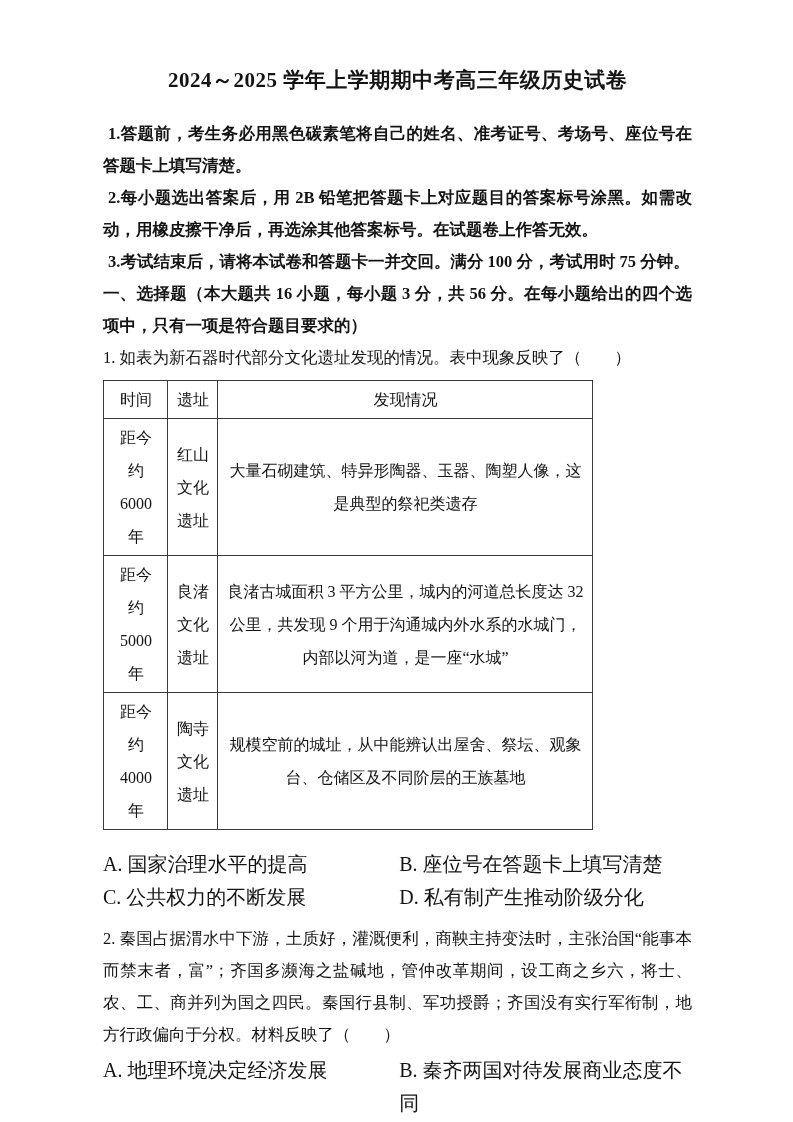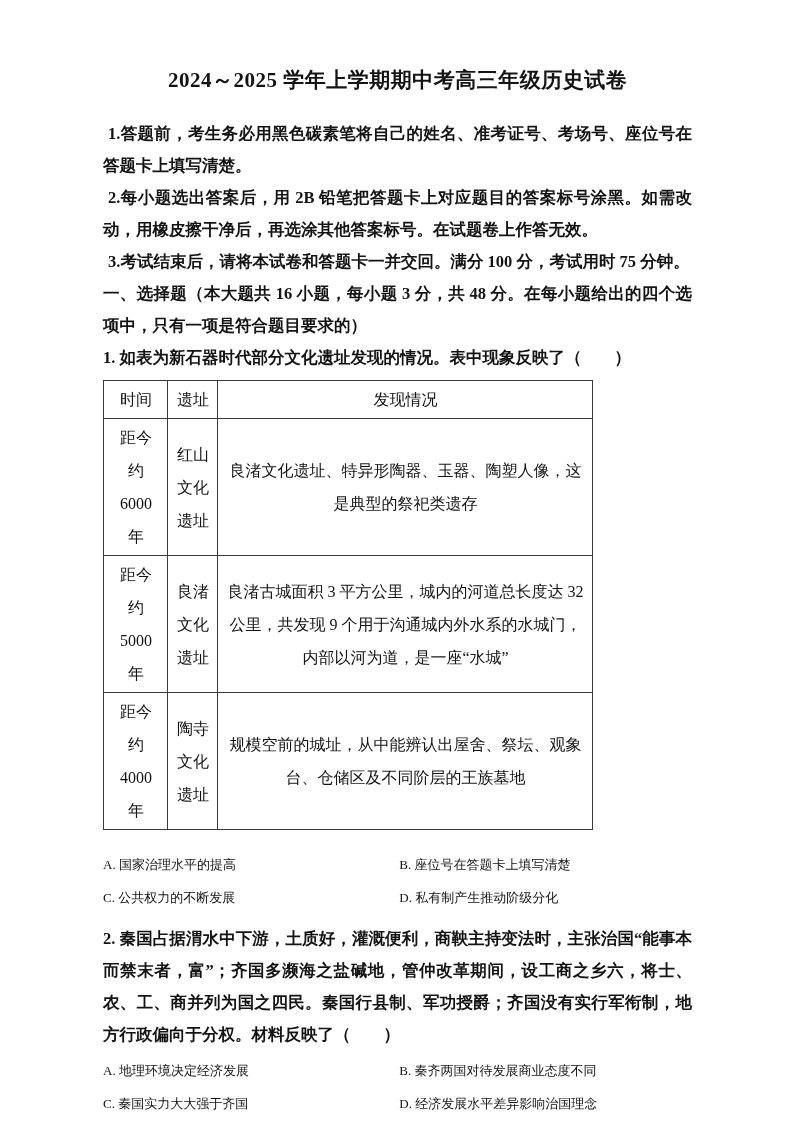--- a/index.html
+++ b/index.html
@@ -22,21 +22,21 @@
     margin-bottom: 20px;
     letter-spacing: 0.5px;
   }
   .para {
     font-size: 16.5px;
     line-height: 32px;
     text-align: justify;
   }
   .bold { font-weight: bold; }
   .notice-item { text-indent: 5px; }
-  .q-stem { margin-top: 0; font-weight: bold; }
+  .q-stem { margin-top: 0; }
   .q1-stem { line-height: 30px; margin-top: 1px; }
 
   table.q-table {
     border-collapse: collapse;
     margin-top: 7px;
     table-layout: fixed;
     width: 489px;
   }
   table.q-table td, table.q-table th {
     border: 1.6px solid #3a3a3a;
@@ -47,58 +47,58 @@
     vertical-align: middle;
     padding: 2px 8px 2px 9px;
   }
   col.c-time { width: 64px; }
   col.c-site { width: 50px; }
   col.c-find { width: 375px; }
 
   .options {
     display: grid;
     grid-template-columns: 50.3% 49.7%;
-    font-size: 13px;
+    font-size: 20px;
     line-height: 33px;
     margin-top: 18px;
   }
   .options.q2-options { margin-top: 3px; }
   .q2-stem { margin-top: 9px; }
 </style>
 </head>
 <body>
 
 <div class="page">
 
   <h1 class="exam-title">2024～2025 学年上学期期中考高三年级历史试卷</h1>
 
   <p class="para bold notice-item">1.答题前，考生务必用黑色碳素笔将自己的姓名、准考证号、考场号、座位号在答题卡上填写清楚。</p>
   <p class="para bold notice-item">2.每小题选出答案后，用 2B 铅笔把答题卡上对应题目的答案标号涂黑。如需改动，用橡皮擦干净后，再选涂其他答案标号。在试题卷上作答无效。</p>
   <p class="para bold notice-item">3.考试结束后，请将本试卷和答题卡一并交回。满分 100 分，考试用时 75 分钟。</p>
 
-  <p class="para bold">一、选择题（本大题共 16 小题，每小题 3 分，共 48 分。在每小题给出的四个选项中，只有一项是符合题目要求的）</p>
+  <p class="para bold">一、选择题（本大题共 16 小题，每小题 3 分，共 56 分。在每小题给出的四个选项中，只有一项是符合题目要求的）</p>
 
   <p class="para q-stem q1-stem">1. 如表为新石器时代部分文化遗址发现的情况。表中现象反映了（　　）</p>
 
   <table class="q-table">
     <colgroup>
       <col class="c-time">
         <col class="c-site">
         <col class="c-find">
     </colgroup>
     <tbody>
         <tr>
       <th>时间</th>
       <th>遗址</th>
       <th>发现情况</th>
     </tr>
     <tr>
       <td>距今约 6000 年</td>
       <td>红山文化遗址</td>
-      <td>良渚文化遗址、特异形陶器、玉器、陶塑人像，这是典型的祭祀类遗存</td>
+      <td>大量石砌建筑、特异形陶器、玉器、陶塑人像，这是典型的祭祀类遗存</td>
     </tr>
     <tr>
       <td>距今约 5000 年</td>
       <td>良渚文化遗址</td>
       <td>良渚古城面积 3 平方公里，城内的河道总长度达 32 公里，共发现 9 个用于沟通城内外水系的水城门，内部以河为道，是一座“水城”</td>
     </tr>
     <tr>
       <td>距今约 4000 年</td>
       <td>陶寺文化遗址</td>
       <td>规模空前的城址，从中能辨认出屋舍、祭坛、观象台、仓储区及不同阶层的王族墓地</td>

